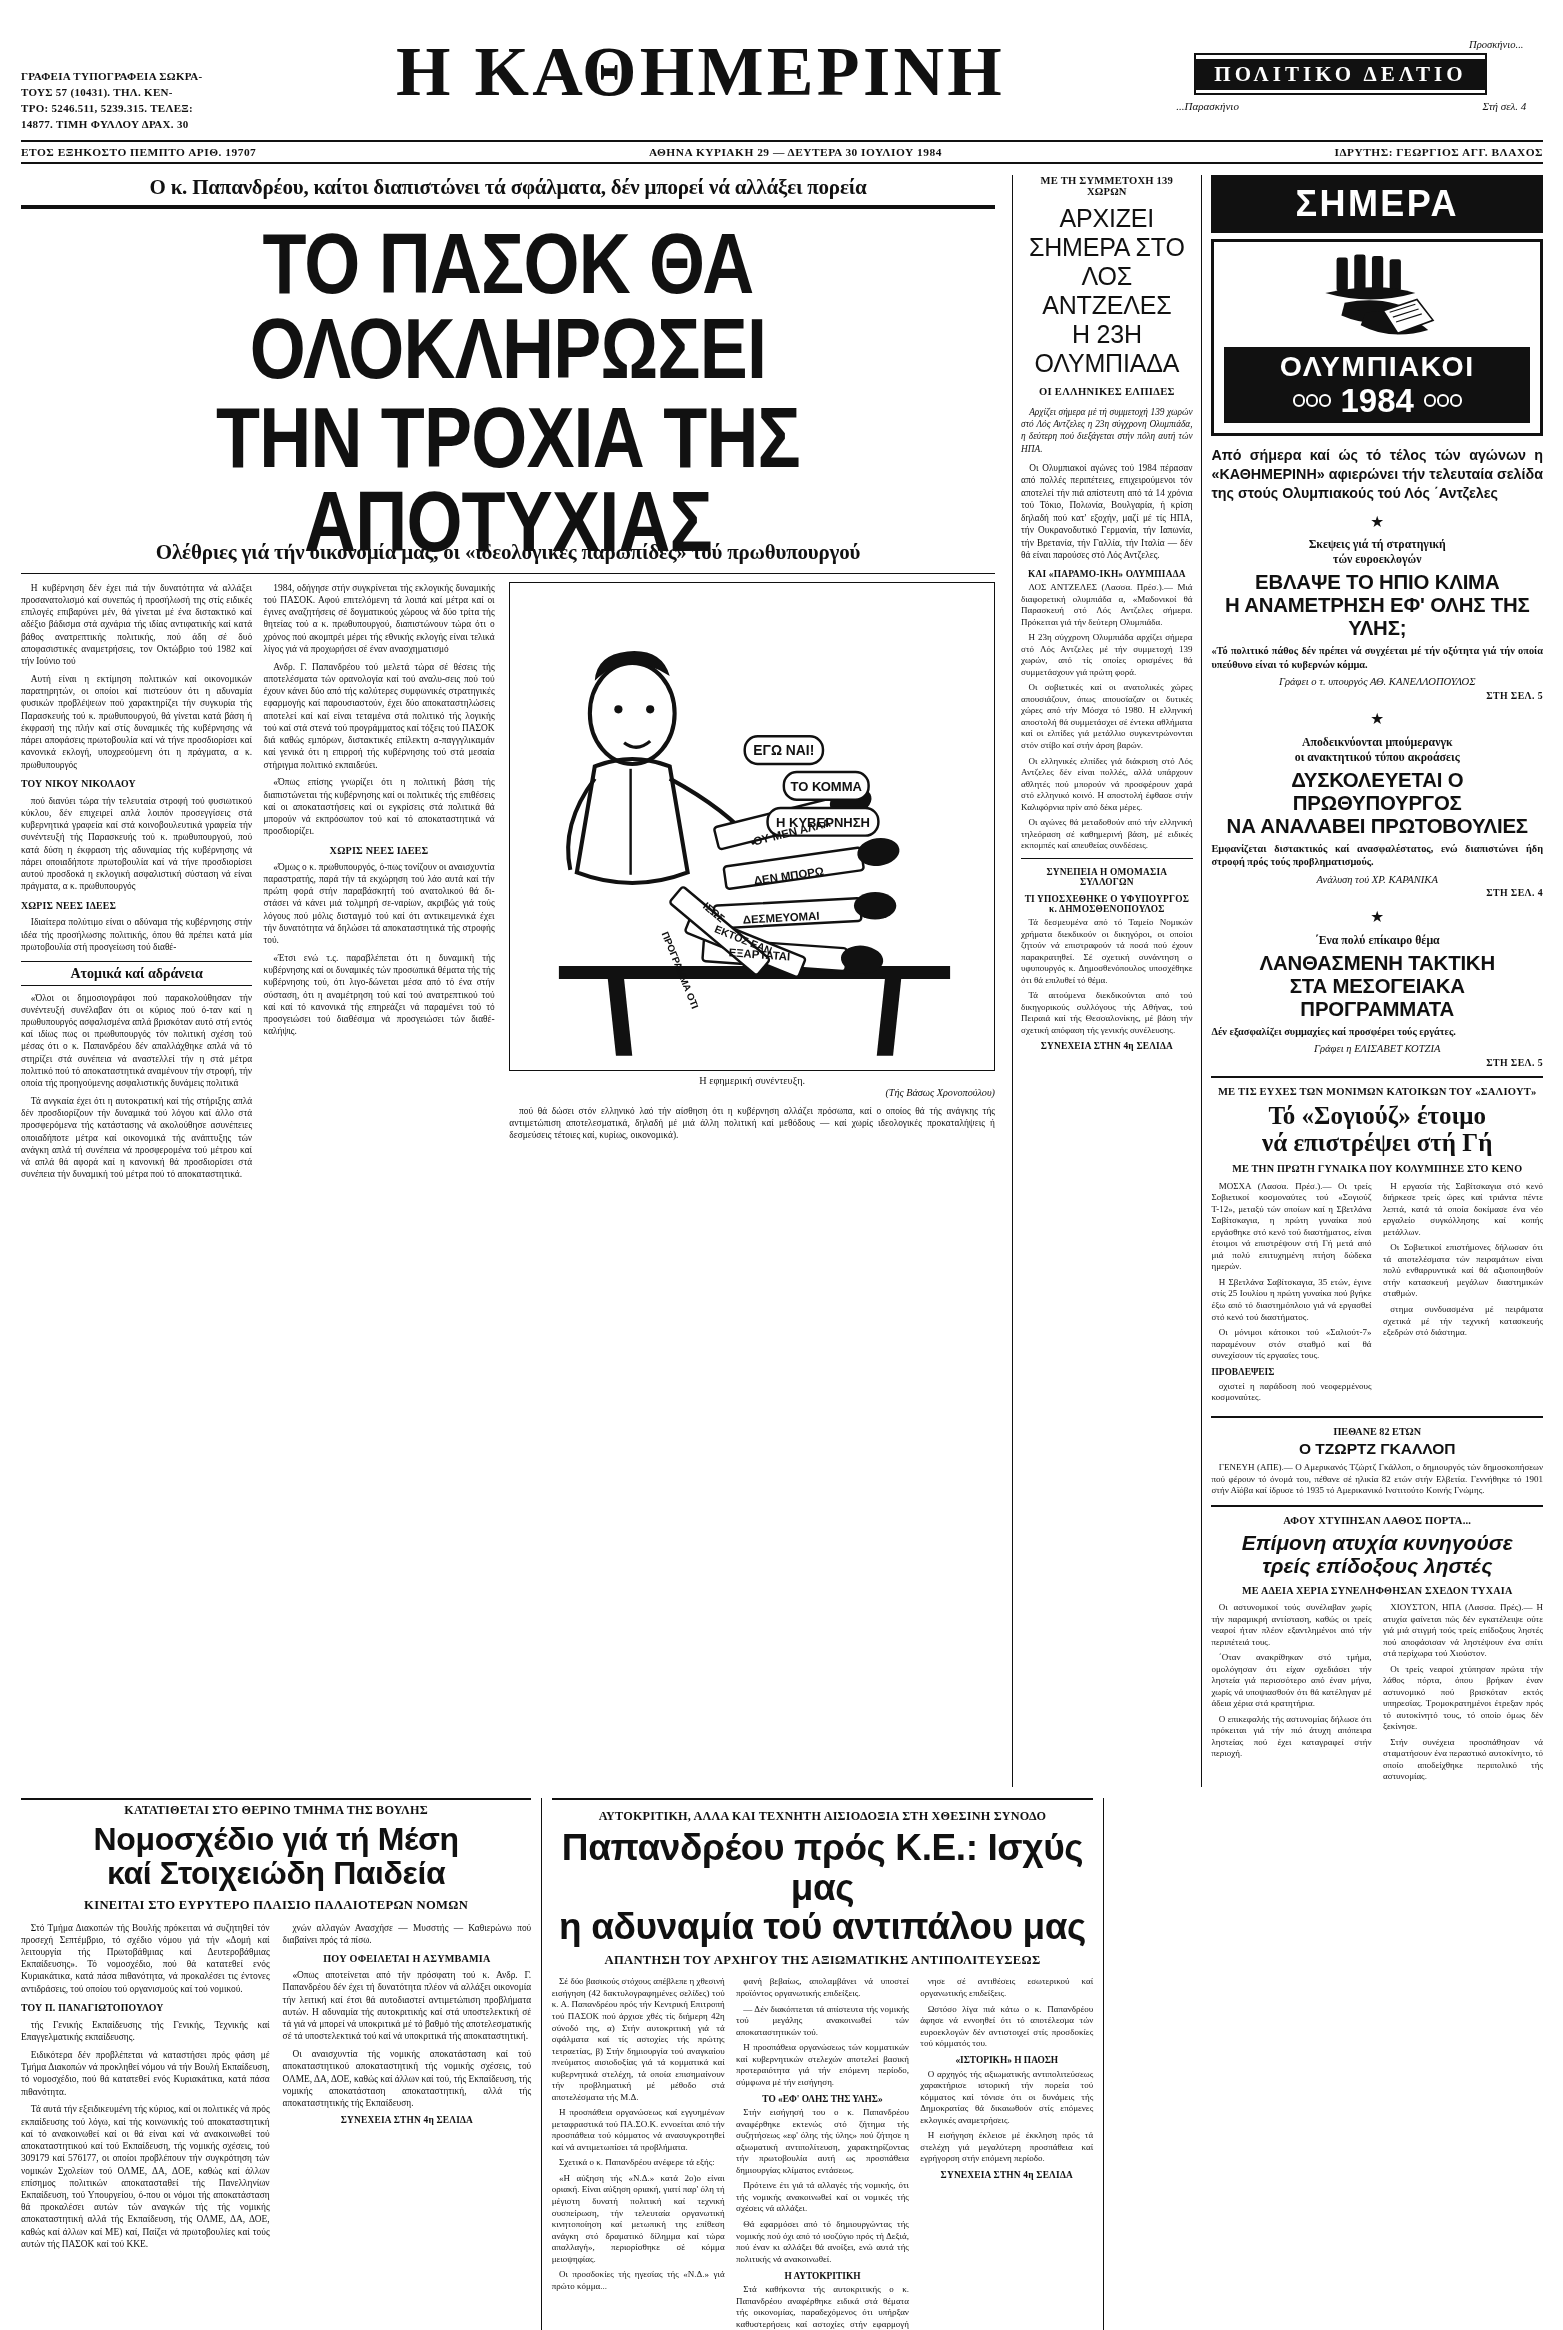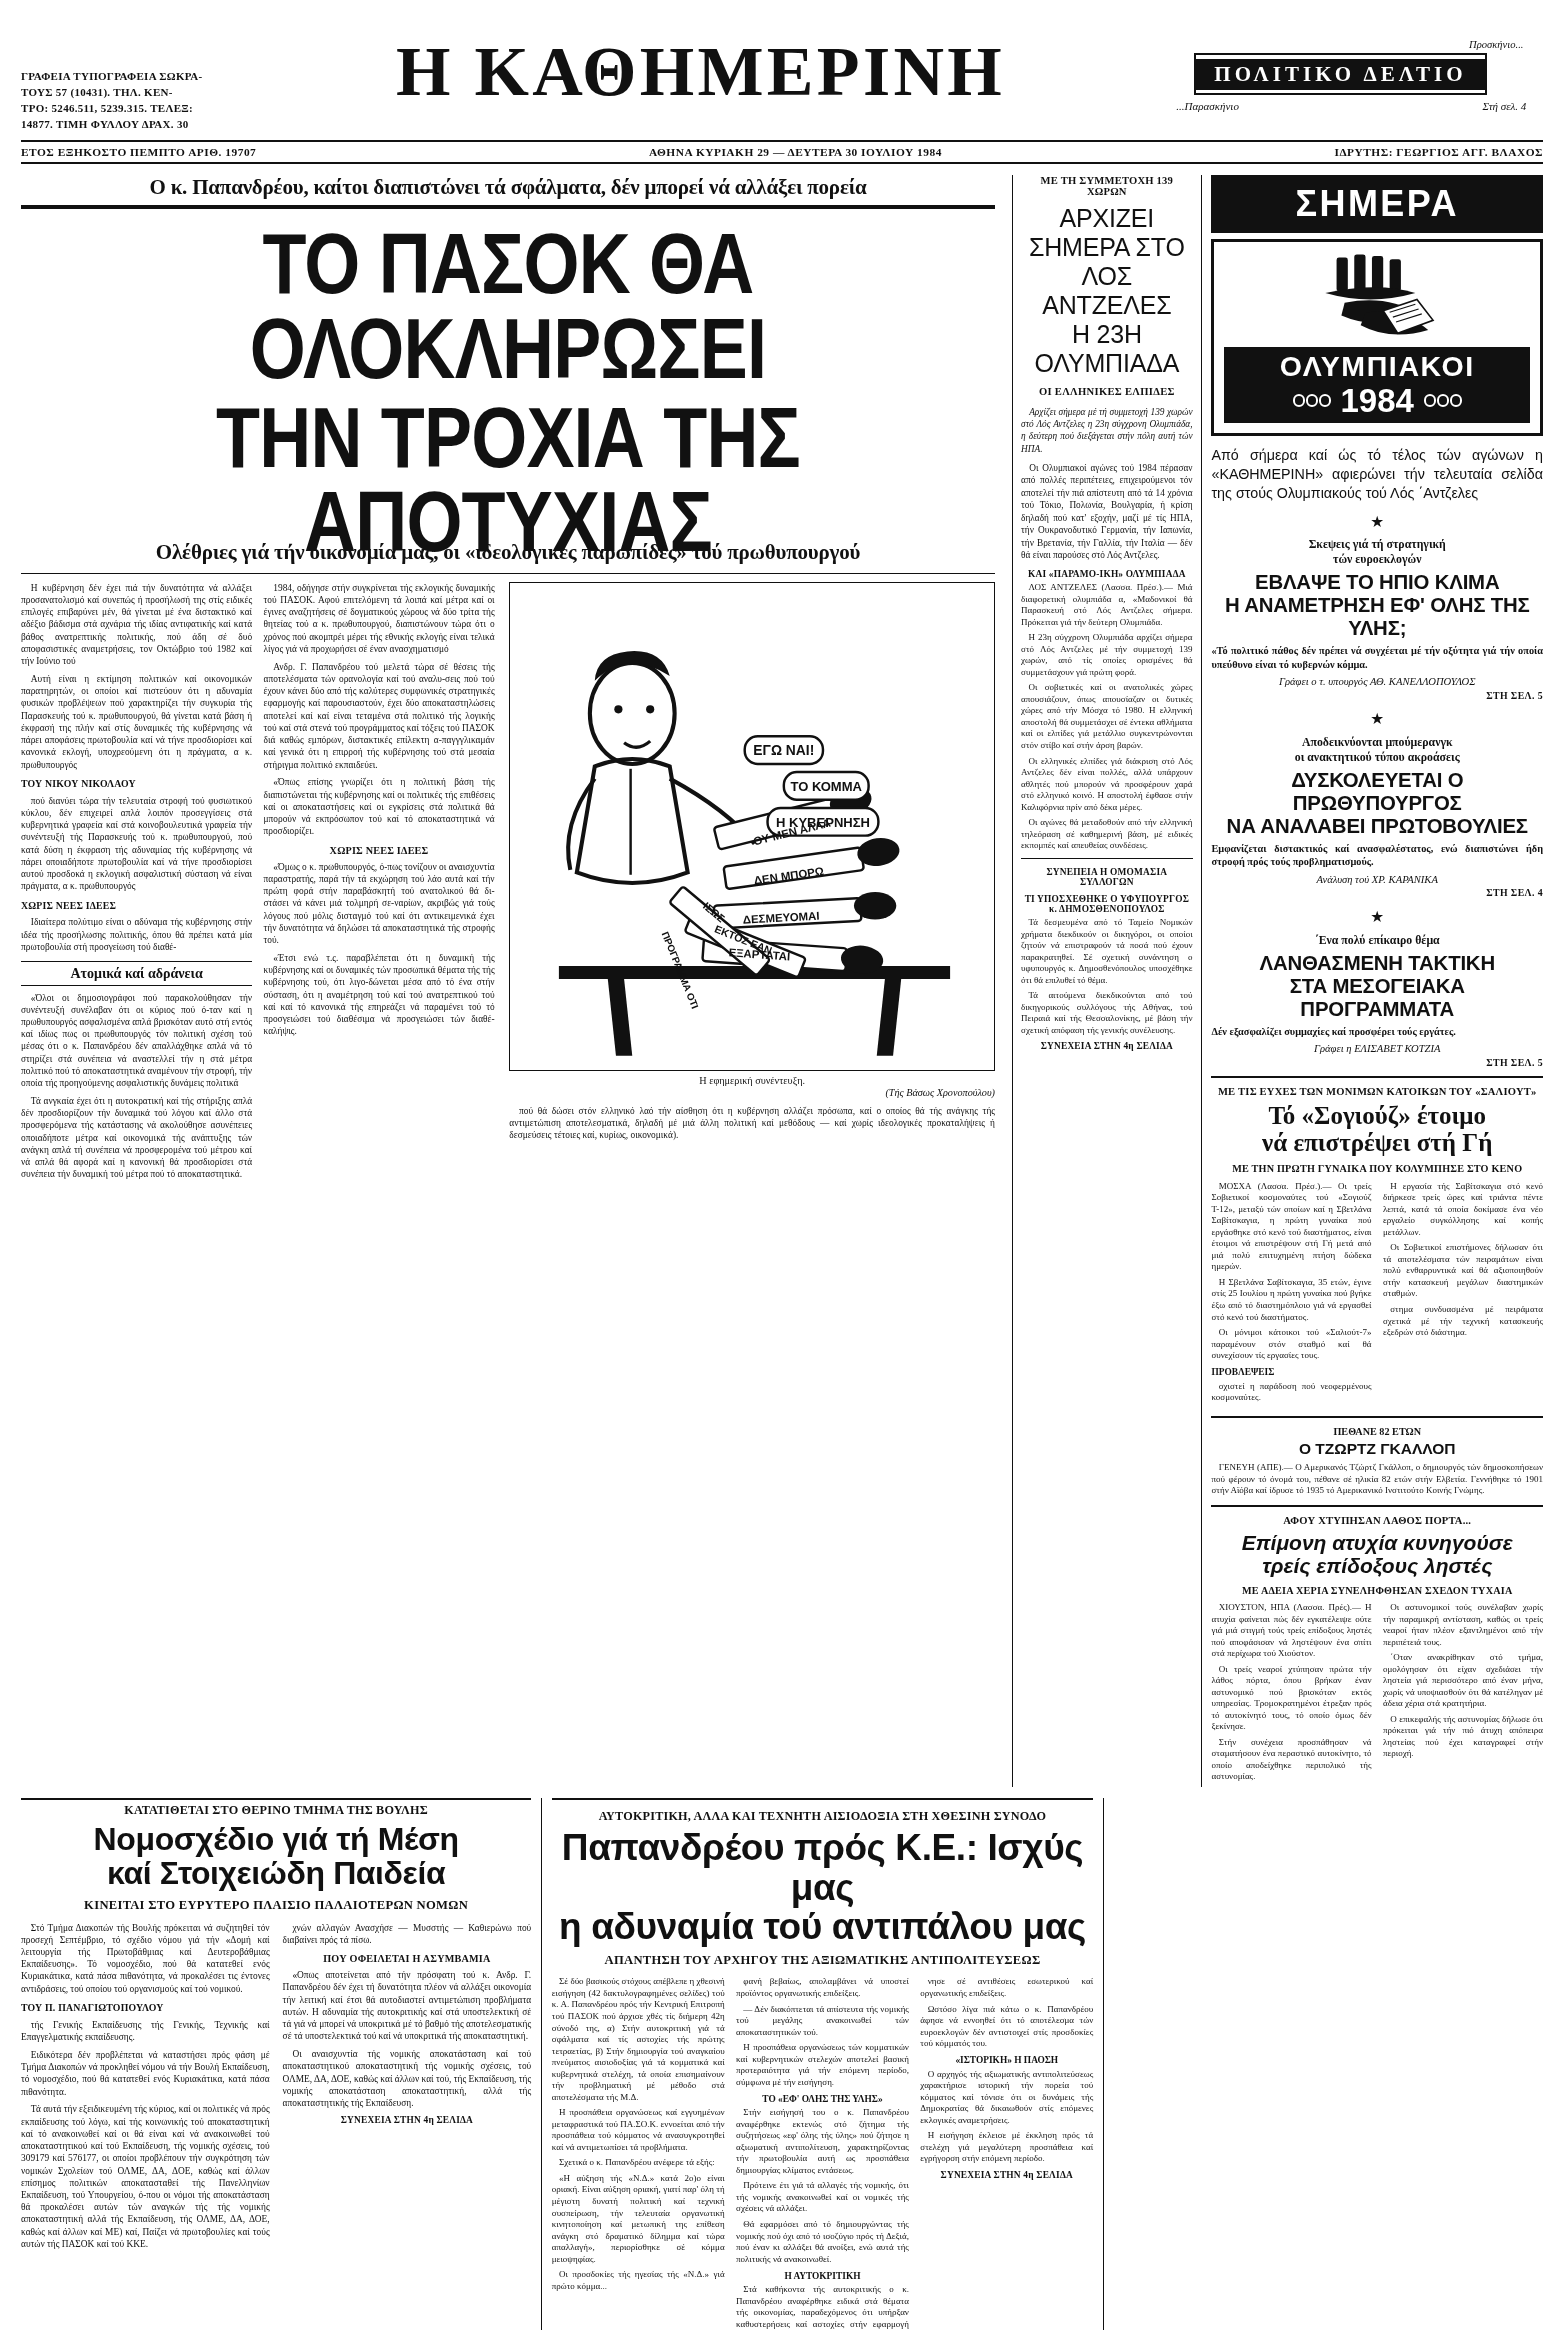--- a/index.html
+++ b/index.html
@@ -114,20 +114,21 @@
   }
   .oly-logo .plaque .l2row { display: flex; align-items: center; justify-content: center; gap: 9.8px; margin-top: 3.3px; }
   .oly-logo .plaque .year {
     color: #ffffff; font-family: "Liberation Sans", sans-serif; font-weight: 700; font-size: 33px; line-height: 1;
   }
   .rings { display: flex; gap: 0.8px; }
   .rings i { display:block; width: 12.2px; height: 12.2px; border: 2px solid #fff; border-radius: 50%; }
   .promo {
     font-size: 14.3px; line-height: 1.32; text-align: justify; margin: 9.8px 0 0;
     font-family: "Liberation Sans", sans-serif;
+    font-weight: bold;
   }
   .star { text-align: center; font-size: 15.5px; margin: 9.8px 0 6.5px; }
   .brief-kicker { font-size: 11.8px; font-weight: 700; text-align: center; line-height: 1.25; }
   .brief-head {
     font-family: "Liberation Sans", sans-serif; font-weight: 700; font-size: 20.4px;
     text-align: center; line-height: 1.12; margin: 4.9px 0 4.1px; letter-spacing: -0.2px;
   }
   .brief-p { font-size: 10.3px; line-height: 1.32; text-align: justify; font-weight: 700; margin: 0; }
   .brief-sig { font-size: 10.6px; font-style: italic; text-align: center; margin-top: 4.9px; }
   .brief-ref { font-size: 9.8px; font-weight: 700; text-align: right; letter-spacing: 0.4px; margin-top: 2.4px; }
@@ -424,28 +425,28 @@
 
       <div>
         <div class="sec-kicker" style="font-size:10.6px">ΑΦΟΥ ΧΤΥΠΗΣΑΝ ΛΑΘΟΣ ΠΟΡΤΑ...</div>
         <div style="font-family:'Liberation Sans',sans-serif;font-style:italic;font-weight:700;font-size:21px;text-align:center;line-height:1.12">
           <div>Επίμονη ατυχία κυνηγούσε</div>
           <div>τρείς επίδοξους ληστές</div>
         </div>
         <div class="sec-kicker" style="font-size:10.2px;margin-top:6.5px">ΜΕ ΑΔΕΙΑ ΧΕΡΙΑ ΣΥΝΕΛΗΦΘΗΣΑΝ ΣΧΕΔΟΝ ΤΥΧΑΙΑ</div>
         <div style="display:flex;gap:11.4px;margin-top:6.5px">
           <div style="flex:1">
+            <p class="micro">Οι αστυνομικοί τούς συνέλαβαν χωρίς τήν παραμικρή αντίσταση, καθώς οι τρείς νεαροί ήταν πλέον εξαντλημένοι από τήν περιπέτειά τους.</p>
+            <p class="micro">΄Οταν ανακρίθηκαν στό τμήμα, ομολόγησαν ότι είχαν σχεδιάσει τήν ληστεία γιά περισσότερο από έναν μήνα, χωρίς νά υποψιασθούν ότι θά κατέληγαν μέ άδεια χέρια στά κρατητήρια.</p>
+            <p class="micro">Ο επικεφαλής τής αστυνομίας δήλωσε ότι πρόκειται γιά τήν πιό άτυχη απόπειρα ληστείας πού έχει καταγραφεί στήν περιοχή.</p>
+          </div>
+          <div style="flex:1">
             <p class="micro">ΧΙΟΥΣΤΟΝ, ΗΠΑ (Λασσα. Πρές).— Η ατυχία φαίνεται πώς δέν εγκατέλειψε ούτε γιά μιά στιγμή τούς τρείς επίδοξους ληστές πού αποφάσισαν νά ληστέψουν ένα σπίτι στά περίχωρα τού Χιούστον.</p>
             <p class="micro">Οι τρείς νεαροί χτύπησαν πρώτα τήν λάθος πόρτα, όπου βρήκαν έναν αστυνομικό πού βρισκόταν εκτός υπηρεσίας. Τρομοκρατημένοι έτρεξαν πρός τό αυτοκίνητό τους, τό οποίο όμως δέν ξεκίνησε.</p>
             <p class="micro">Στήν συνέχεια προσπάθησαν νά σταματήσουν ένα περαστικό αυτοκίνητο, τό οποίο αποδείχθηκε περιπολικό τής αστυνομίας.</p>
-          </div>
-          <div style="flex:1">
-            <p class="micro">Οι αστυνομικοί τούς συνέλαβαν χωρίς τήν παραμικρή αντίσταση, καθώς οι τρείς νεαροί ήταν πλέον εξαντλημένοι από τήν περιπέτειά τους.</p>
-            <p class="micro">΄Οταν ανακρίθηκαν στό τμήμα, ομολόγησαν ότι είχαν σχεδιάσει τήν ληστεία γιά περισσότερο από έναν μήνα, χωρίς νά υποψιασθούν ότι θά κατέληγαν μέ άδεια χέρια στά κρατητήρια.</p>
-            <p class="micro">Ο επικεφαλής τής αστυνομίας δήλωσε ότι πρόκειται γιά τήν πιό άτυχη απόπειρα ληστείας πού έχει καταγραφεί στήν περιοχή.</p>
           </div>
         </div>
       </div>
     </div>
   </div>
 
   <div class="lower">
 
     <div class="lower-left">
       <div style="border-top:2.4px solid #111;padding-top:3px">

